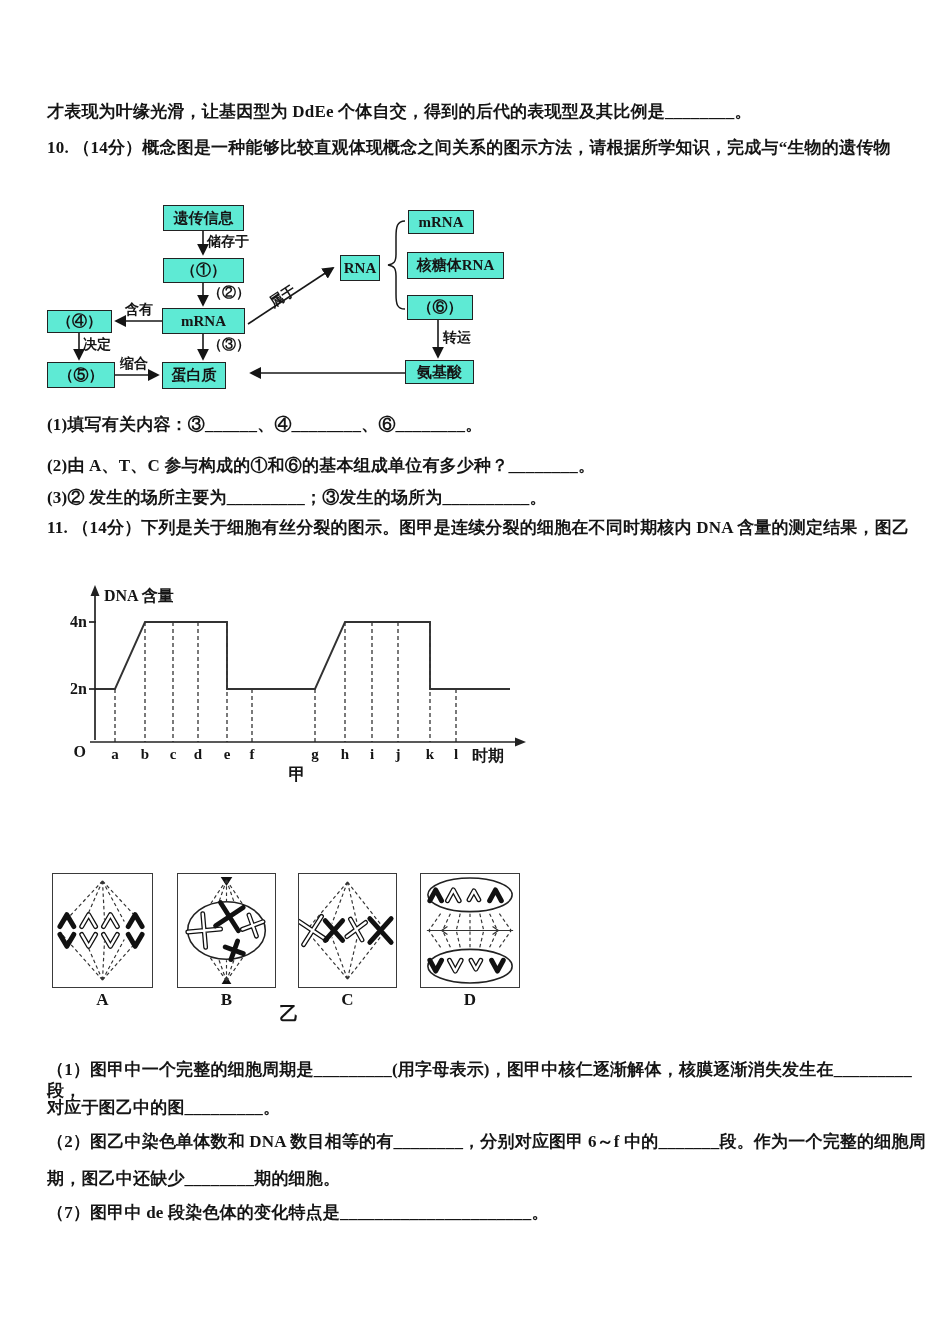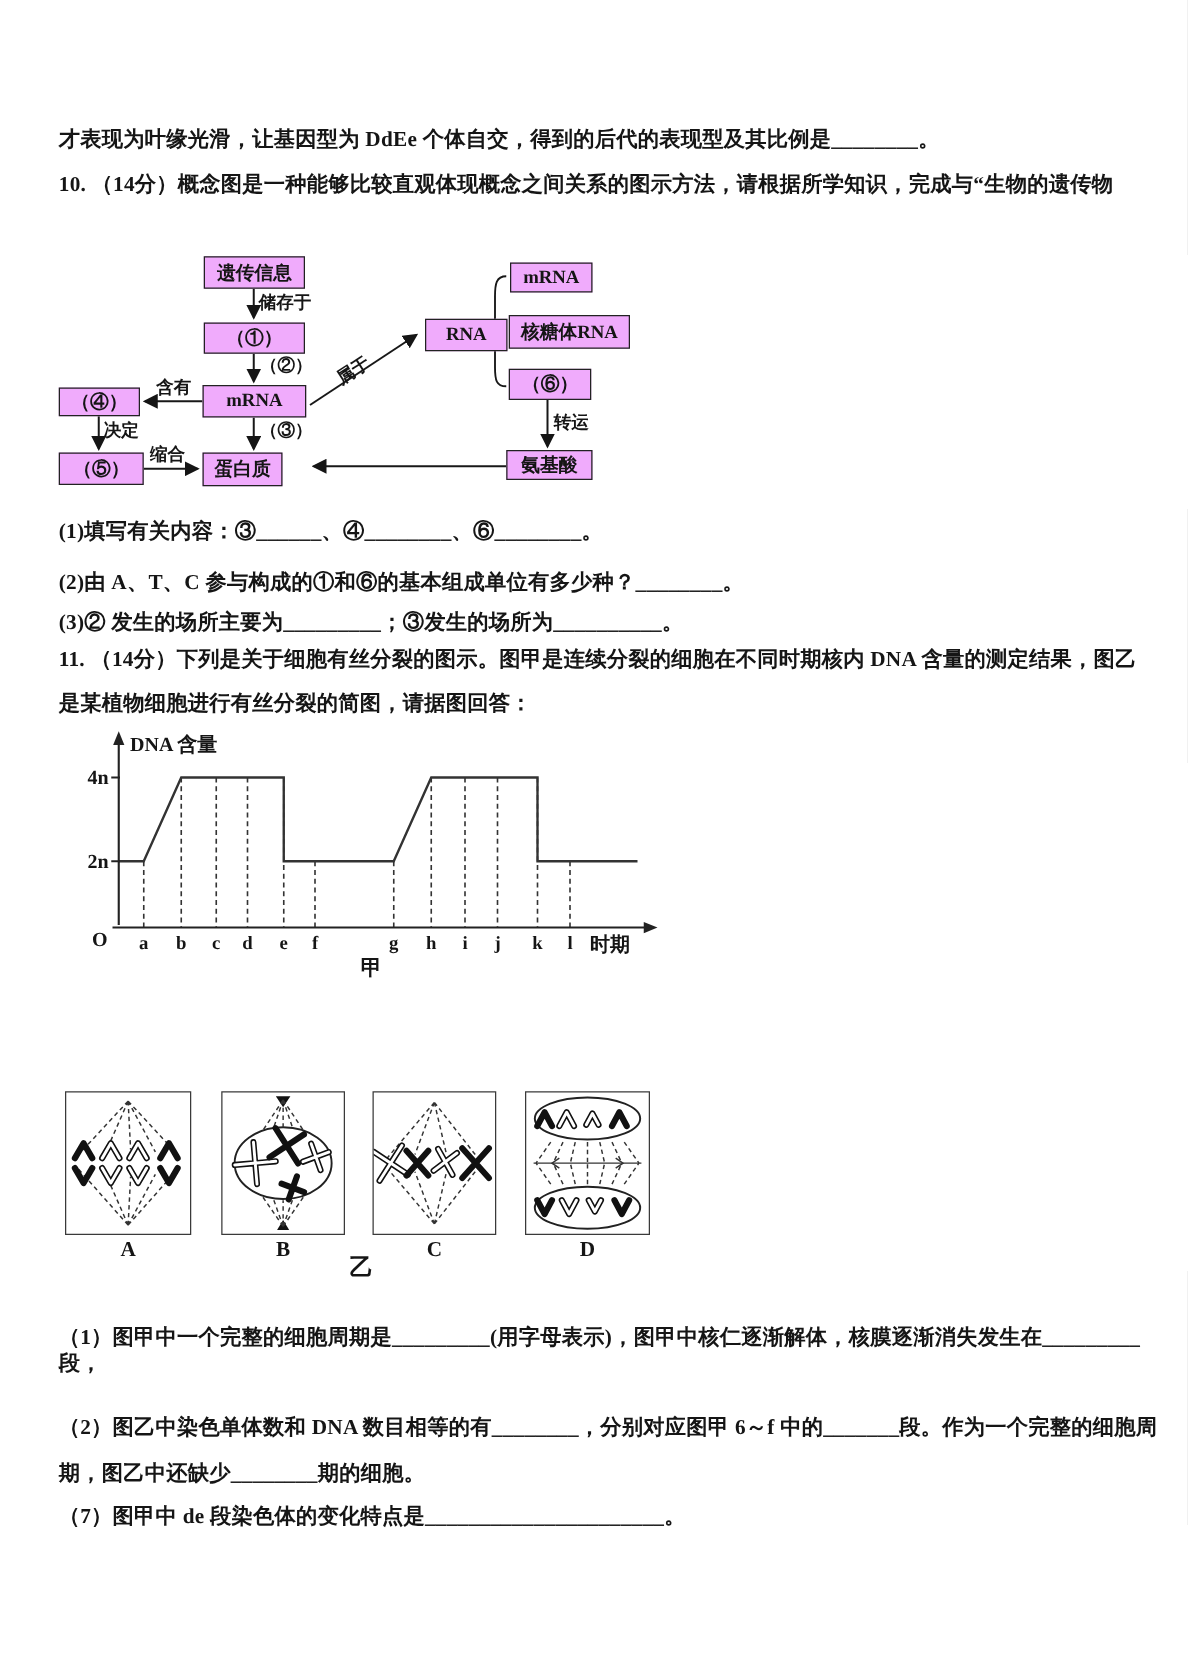--- a/index.html
+++ b/index.html
@@ -3,21 +3,21 @@
 <meta charset="utf-8">
 <style>
   html,body{margin:0;padding:0;background:#e8e8e8;}
   .page{position:relative;width:950px;height:1344px;background:#ffffff;margin:0 auto;
         font-family:"Liberation Serif","DejaVu Serif",serif;color:#151515;overflow:hidden;}
   .tline{position:absolute;left:47px;width:885px;font-size:17px;line-height:21px;
          font-weight:600;letter-spacing:0.2px;white-space:pre-wrap;}
   .abs{position:absolute;}
   
   .cmap{position:absolute;}
-  .cbox{position:absolute;border:1.6px solid #222;background:#f0abfc;box-sizing:border-box;
+  .cbox{position:absolute;border:1.6px solid #222;background:#5eead4;box-sizing:border-box;
         display:flex;align-items:center;justify-content:center;
         font-size:15px;font-weight:600;white-space:nowrap;}
   .elabel{position:absolute;font-size:14px;font-weight:600;white-space:nowrap;}
   .rot{transform:rotate(-33deg);transform-origin:left bottom;}
   .arrowline{stroke:#181818;stroke-width:1.6;}
   .brace{fill:none;stroke:#181818;stroke-width:1.5;}
   
   svg text{font-family:"Liberation Serif","DejaVu Serif",serif;}
   .axis{stroke:#222;stroke-width:1.7;}
   .tick{stroke:#222;stroke-width:1.7;}
@@ -65,41 +65,40 @@
       <line class="arrowline" x1="360" y1="168" x2="206" y2="168" marker-end="url(#arr)"></line>
       <path class="brace" d="M360,16 C352,16 351,22 351,32 L351,49 C351,57 349,59 343,60 C349,61 351,63 351,71 L351,89 C351,99 352,104 360,104"></path>
     </svg>
 
     <div class="cbox" style="left:118px;top:0;width:81px;height:26px">遗传信息</div>
     <div class="cbox" style="left:118px;top:53px;width:81px;height:25px">（①）</div>
     <div class="cbox" style="left:117px;top:103px;width:83px;height:26px">mRNA</div>
     <div class="cbox" style="left:2px;top:105px;width:65px;height:23px">（④）</div>
     <div class="cbox" style="left:2px;top:157px;width:68px;height:26px">（⑤）</div>
     <div class="cbox" style="left:117px;top:157px;width:64px;height:27px">蛋白质</div>
-    <div class="cbox" style="left:295px;top:50px;width:66px;height:26px">RNA</div>
+    <div class="cbox" style="left:295px;top:50px;width:40px;height:26px">RNA</div>
     <div class="cbox" style="left:363px;top:5px;width:66px;height:24px">mRNA</div>
     <div class="cbox" style="left:362px;top:47px;width:97px;height:27px">核糖体RNA</div>
     <div class="cbox" style="left:362px;top:90px;width:66px;height:25px">（⑥）</div>
     <div class="cbox" style="left:360px;top:155px;width:69px;height:24px">氨基酸</div>
 
     <div class="elabel" style="left:162px;top:28px">储存于</div>
     <div class="elabel" style="left:163px;top:79px">（②）</div>
     <div class="elabel" style="left:80px;top:96px">含有</div>
     <div class="elabel" style="left:163px;top:131px">（③）</div>
     <div class="elabel" style="left:38px;top:131px">决定</div>
     <div class="elabel" style="left:75px;top:150px">缩合</div>
     <div class="elabel rot" style="left:231px;top:89px">属于</div>
     <div class="elabel" style="left:398px;top:124px">转运</div>
   </div>
 
   <div class="tline" style="top:414px">(1)填写有关内容：③______、④________、⑥________。</div>
   <div class="tline" style="top:455px">(2)由 A、T、C 参与构成的①和⑥的基本组成单位有多少种？________。</div>
   <div class="tline" style="top:487px">(3)② 发生的场所主要为_________；③发生的场所为__________。</div>
   <div class="tline" style="top:517px">11. （14分）下列是关于细胞有丝分裂的图示。图甲是连续分裂的细胞在不同时期核内 DNA 含量的测定结果，图乙</div>
-  <div class="tline" style="top:552px">是某植物细胞进行有丝分裂的简图，请据图回答：</div>
 
   <svg id="jia-chart" class="abs" style="left:60px;top:582px" width="470" height="200" viewBox="0 0 470 200">
     <g id="chart-dyn">
         <line x1="55" y1="107" x2="55" y2="160" class="dash"></line>
         <line x1="85" y1="40" x2="85" y2="160" class="dash"></line>
         <line x1="113" y1="40" x2="113" y2="160" class="dash"></line>
         <line x1="138" y1="40" x2="138" y2="160" class="dash"></line>
         <line x1="167" y1="40" x2="167" y2="160" class="dash"></line>
         <line x1="192" y1="107" x2="192" y2="160" class="dash"></line>
         <line x1="255" y1="107" x2="255" y2="160" class="dash"></line>
@@ -242,17 +241,18 @@
     </div>
 
     <div class="cletter" style="left:0;top:117px;width:101px">A</div>
     <div class="cletter" style="left:125px;top:117px;width:99px">B</div>
     <div class="cletter" style="left:246px;top:117px;width:99px">C</div>
     <div class="cletter" style="left:368px;top:117px;width:100px">D</div>
     <div class="ycap" style="left:222px;top:128px;width:30px;text-align:center">乙</div>
   </div>
 
   <div class="tline" style="top:1059px">（1）图甲中一个完整的细胞周期是_________(用字母表示)，图甲中核仁逐渐解体，核膜逐渐消失发生在_________段，</div>
+  <div class="tline" style="top:1097px">对应于图乙中的图_________。</div>
   <div class="tline" style="top:1131px">（2）图乙中染色单体数和 DNA 数目相等的有________，分别对应图甲 6～f 中的_______段。作为一个完整的细胞周</div>
   <div class="tline" style="top:1168px">期，图乙中还缺少________期的细胞。</div>
   <div class="tline" style="top:1202px">（7）图甲中 de 段染色体的变化特点是______________________。</div>
 
 </div>
 
 </body></html>

